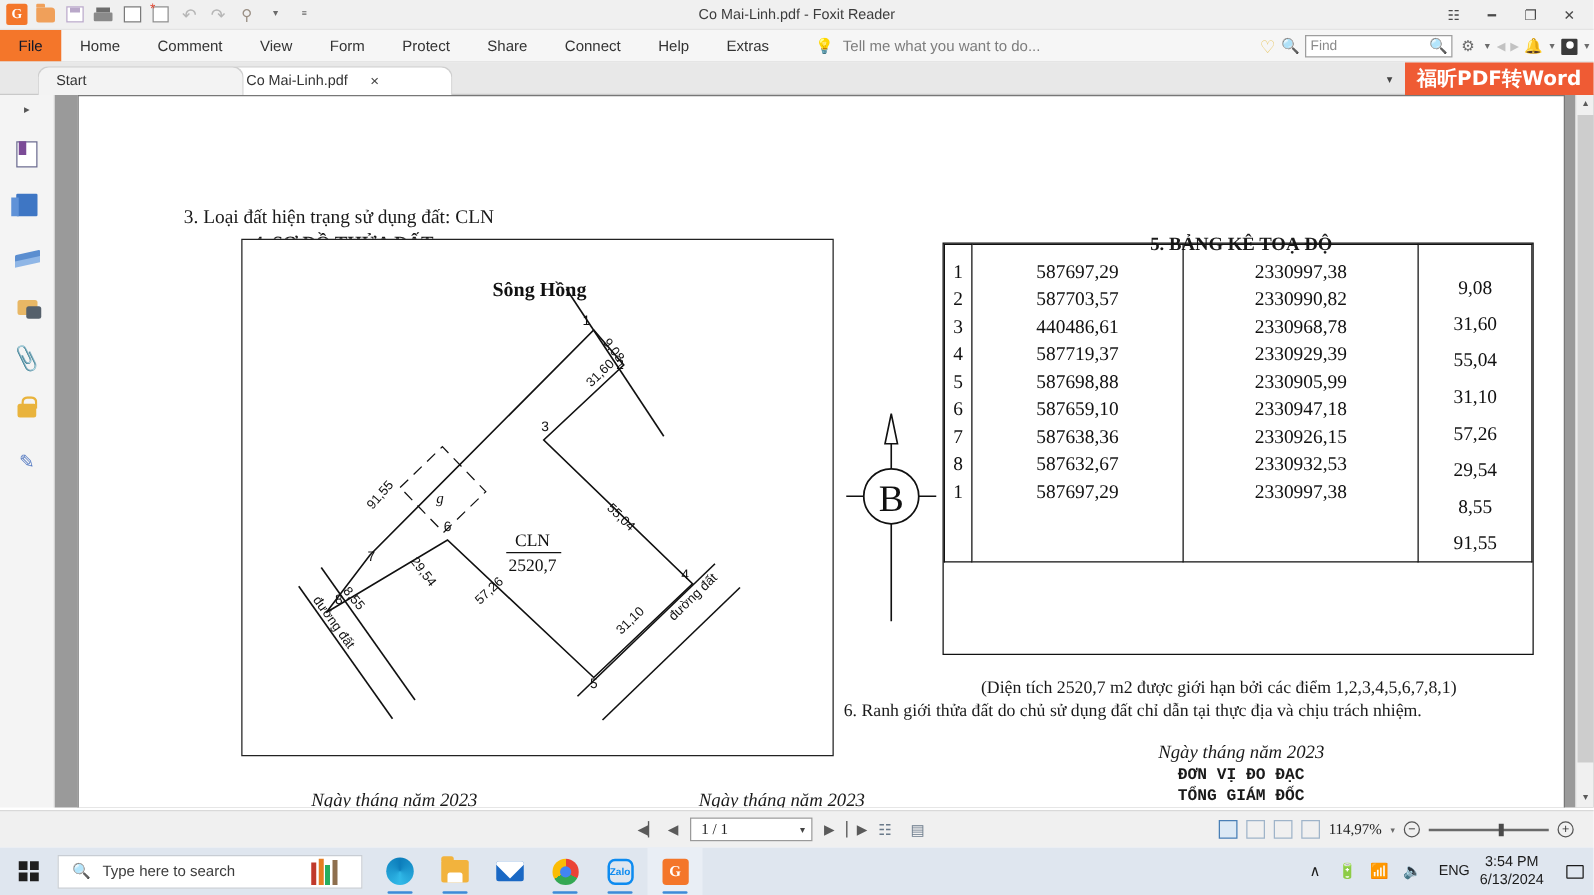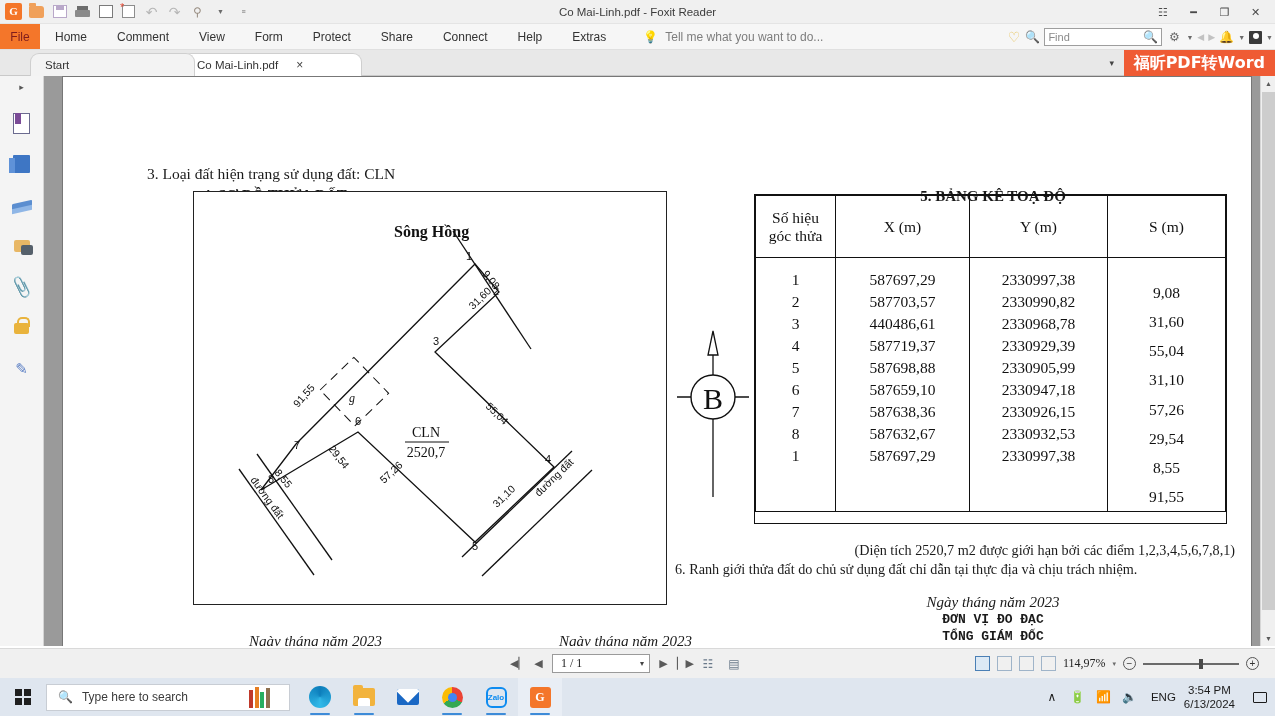--- a/index.html
+++ b/index.html
@@ -52,21 +52,21 @@
   .wc { width: 31px; height: 24px; display:flex; align-items:center; justify-content:center; font-size: 11px; color: #4a4a4a; }
   .wc-ribbon { letter-spacing: -1px; }
 
   
   .menubar {
     position: absolute; left: 0; top: 24px; width: 1275px; height: 26px;
     background: #f6f6f6; border-bottom: 1px solid #e0e0e0;
     display: flex; align-items: stretch;
   }
   .menu-file {
-    width: 40px; background: #f4762a; color: #7f1d1d;
+    width: 49px; background: #f4762a; color: #0f172a;
     display: flex; align-items: center; justify-content: center;
     font-size: 12px;
   }
   .menu-item {
     padding: 0 15px; display: flex; align-items: center;
     font-size: 12px; color: #333;
   }
   .tellme {
     display: flex; align-items: center; gap: 7px; padding-left: 22px;
     font-size: 12px; color: #7d7d7d;
@@ -176,21 +176,21 @@
   .coordtable th, .coordtable td { border: 1px solid #111; }
   .coordtable th { font-weight: normal; font-size: 15.5px; padding: 6px 0; height: 62px; }
   .col-num { width: 80px; }
   .col-x { width: 134px; }
   .col-y { width: 138px; }
   .col-s { width: 118px; }
   .ct-col-cell { vertical-align: top; text-align: center; font-size: 15.5px; padding-top: 11px; line-height: 1.42; }
   .ct-col-cell.s-col { padding-top: 20px; line-height: 1.88; }
 
   .note-area { position: absolute; left: 612px; top: 450px; width: 560px; font-size: 14.2px; line-height: 1.33; }
-  .note-center { text-align: right; padding-left: 40px; }
+  .note-center { text-align: center; padding-left: 40px; }
   .sign-right { position: absolute; left: 790px; top: 502px; width: 280px; text-align: center; line-height: 1.28; }
   .sign-italic { font-style: italic; font-size: 15px; }
   .sign-bold { font-weight: bold; font-size: 13px; font-family: Liberation Mono, monospace; }
   .sign-left { position: absolute; left: 145px; top: 540px; width: 215px; text-align: center; line-height: 1.35; }
   .sign-mid  { position: absolute; left: 455px; top: 540px; width: 215px; text-align: center; line-height: 1.35; }
   .sign-reg { font-size: 15px; }
 
   
   .statusbar {
     position: absolute; left: 0; top: 648px; width: 1275px; height: 30px;
@@ -439,29 +439,20 @@
           <line x1="2" y1="68" x2="74" y2="68" stroke="#111" stroke-width="1.3"></line>
           <polygon points="38,2 33,26 43,26" fill="#fff" stroke="#111" stroke-width="1.3"></polygon>
           <circle cx="38" cy="68" r="22" fill="#fff" stroke="#111" stroke-width="1.4"></circle>
           <text x="38" y="80" font-family="Liberation Serif, serif" font-size="30" text-anchor="middle" fill="#111">B</text>
         </svg>
       </div>
 
       <div class="coordtable">
         <table>
           <tbody>
-              <tr>
-            <th class="col-num">
-              <div>Số hiệu</div>
-              <div>góc thửa</div>
-            </th>
-            <th class="col-x">X (m)</th>
-            <th class="col-y">Y (m)</th>
-            <th class="col-s">S (m)</th>
-          </tr>
           <tr style="height:252px">
             <td class="ct-col-cell">
                   <div id="col-ids">
                     <div>1</div>
                     <div>2</div>
                     <div>3</div>
                     <div>4</div>
                     <div>5</div>
                     <div>6</div>
                     <div>7</div>

